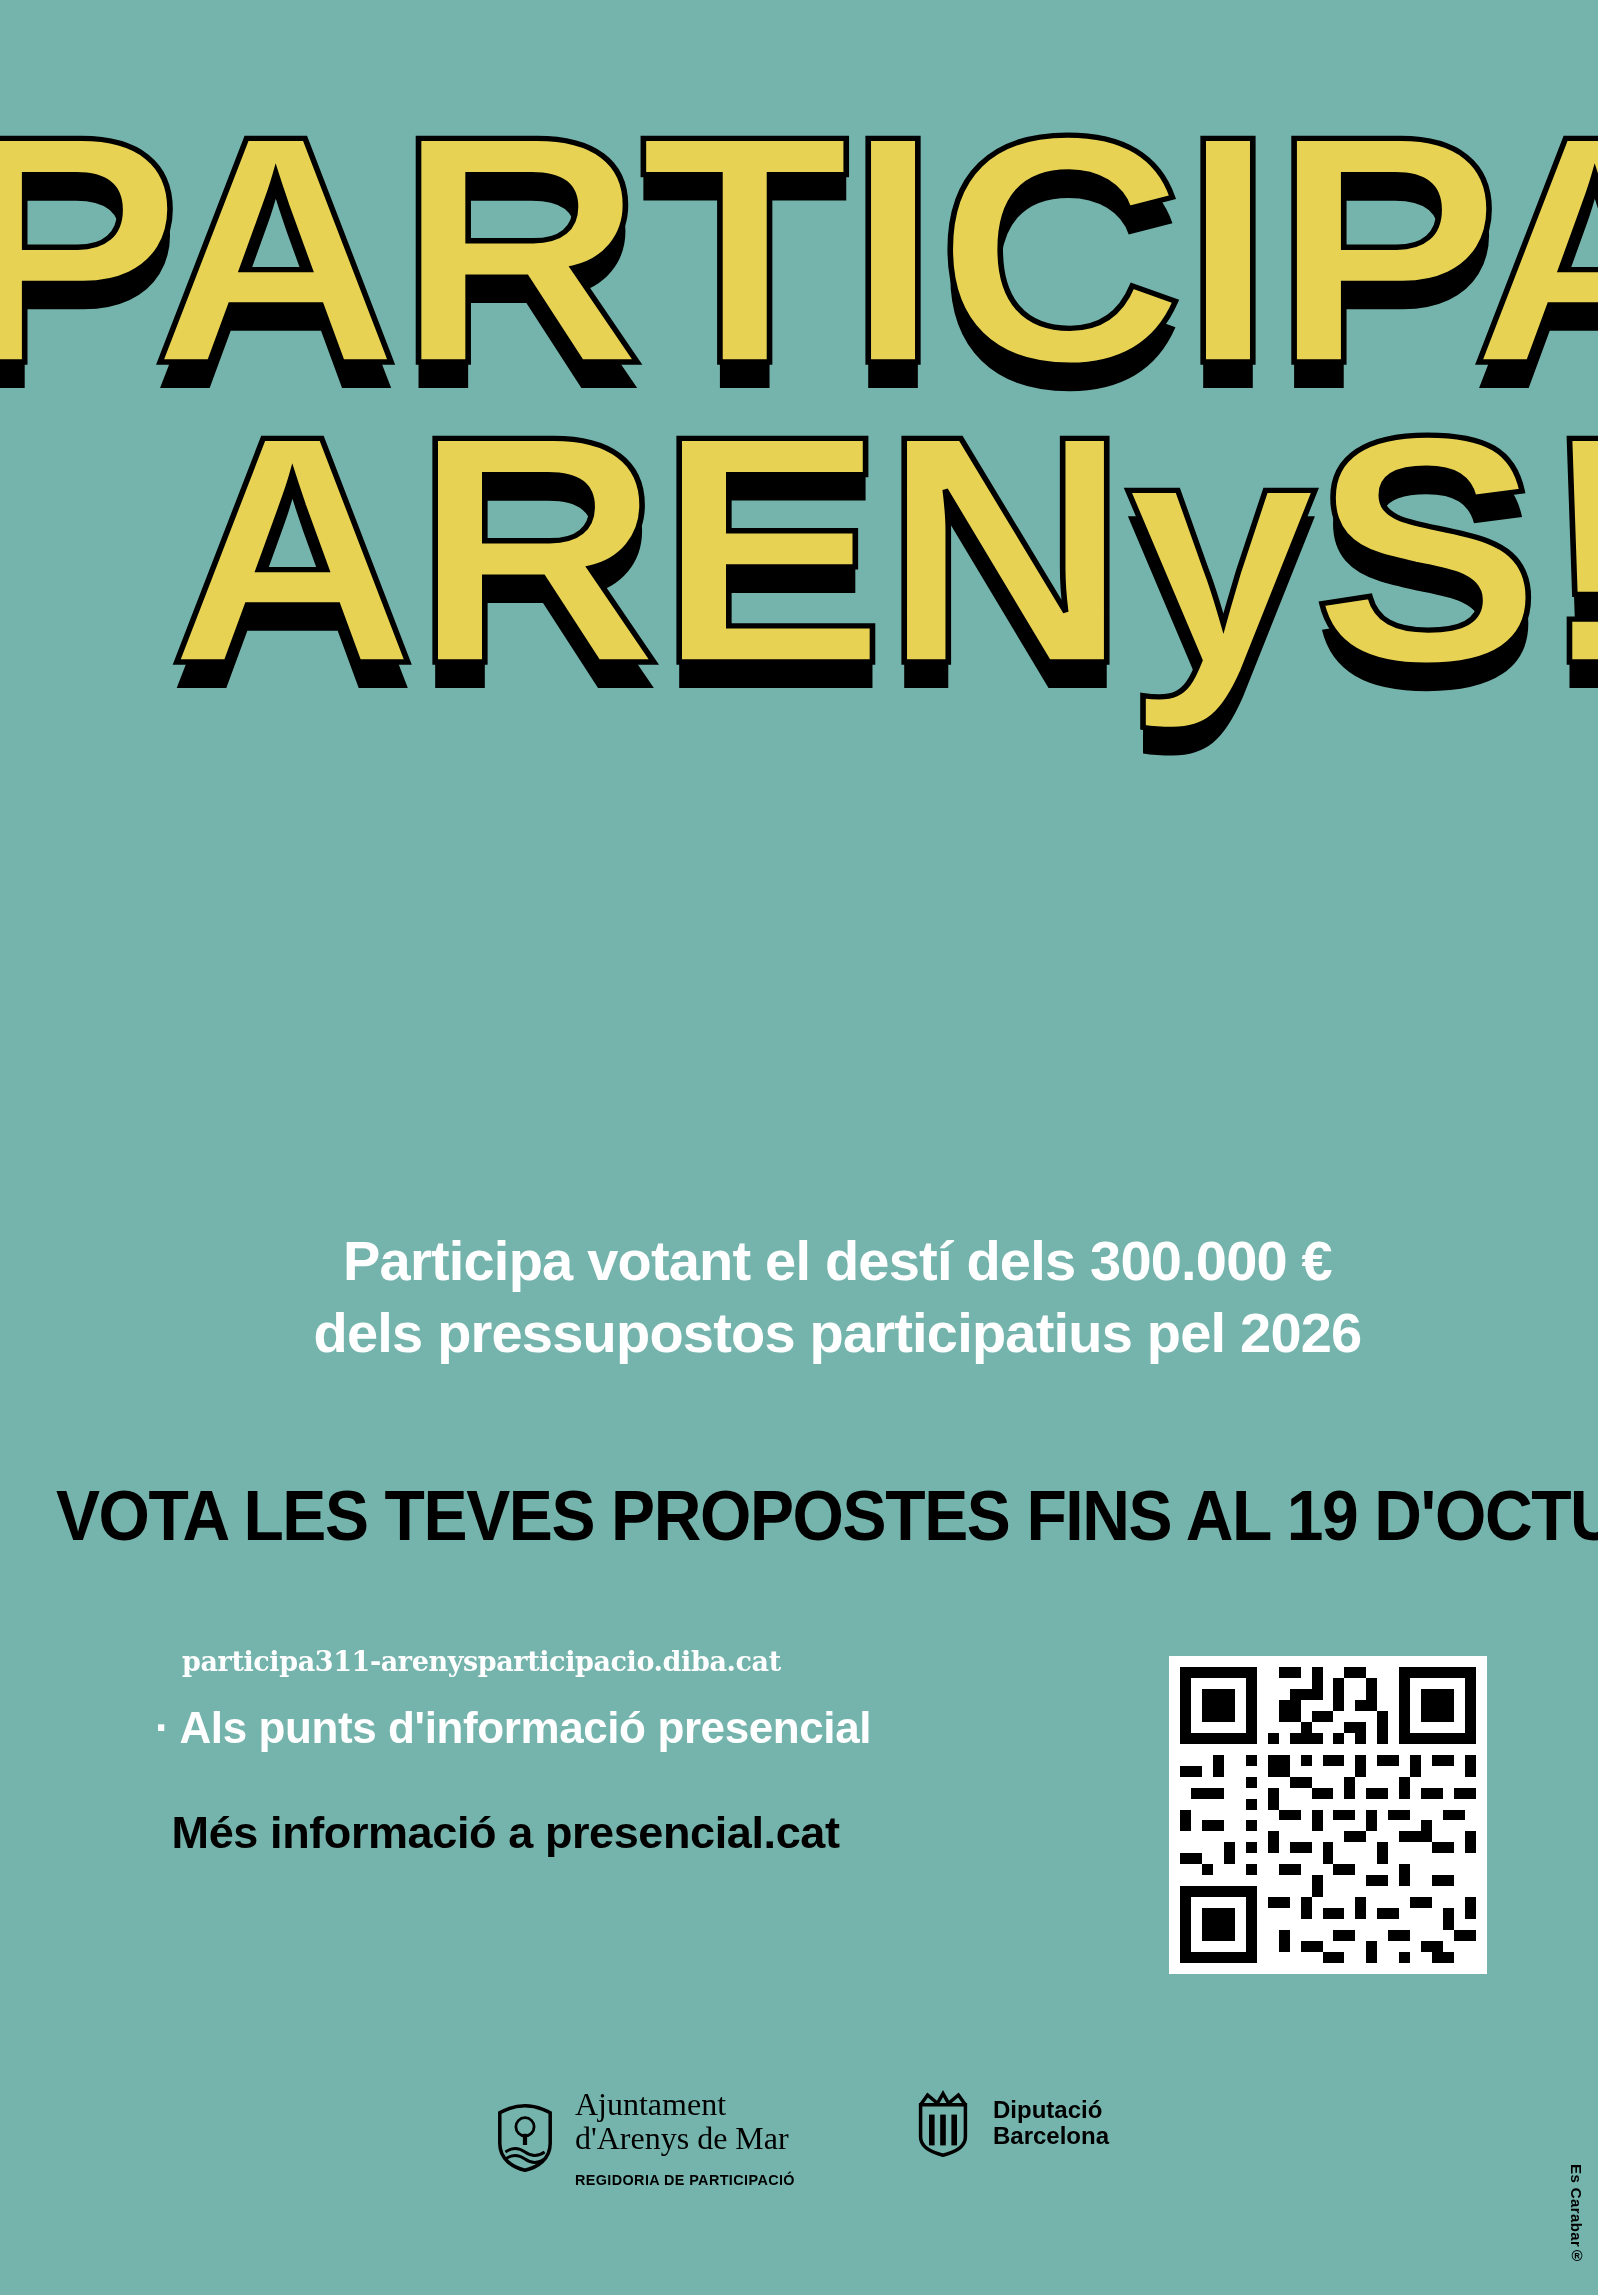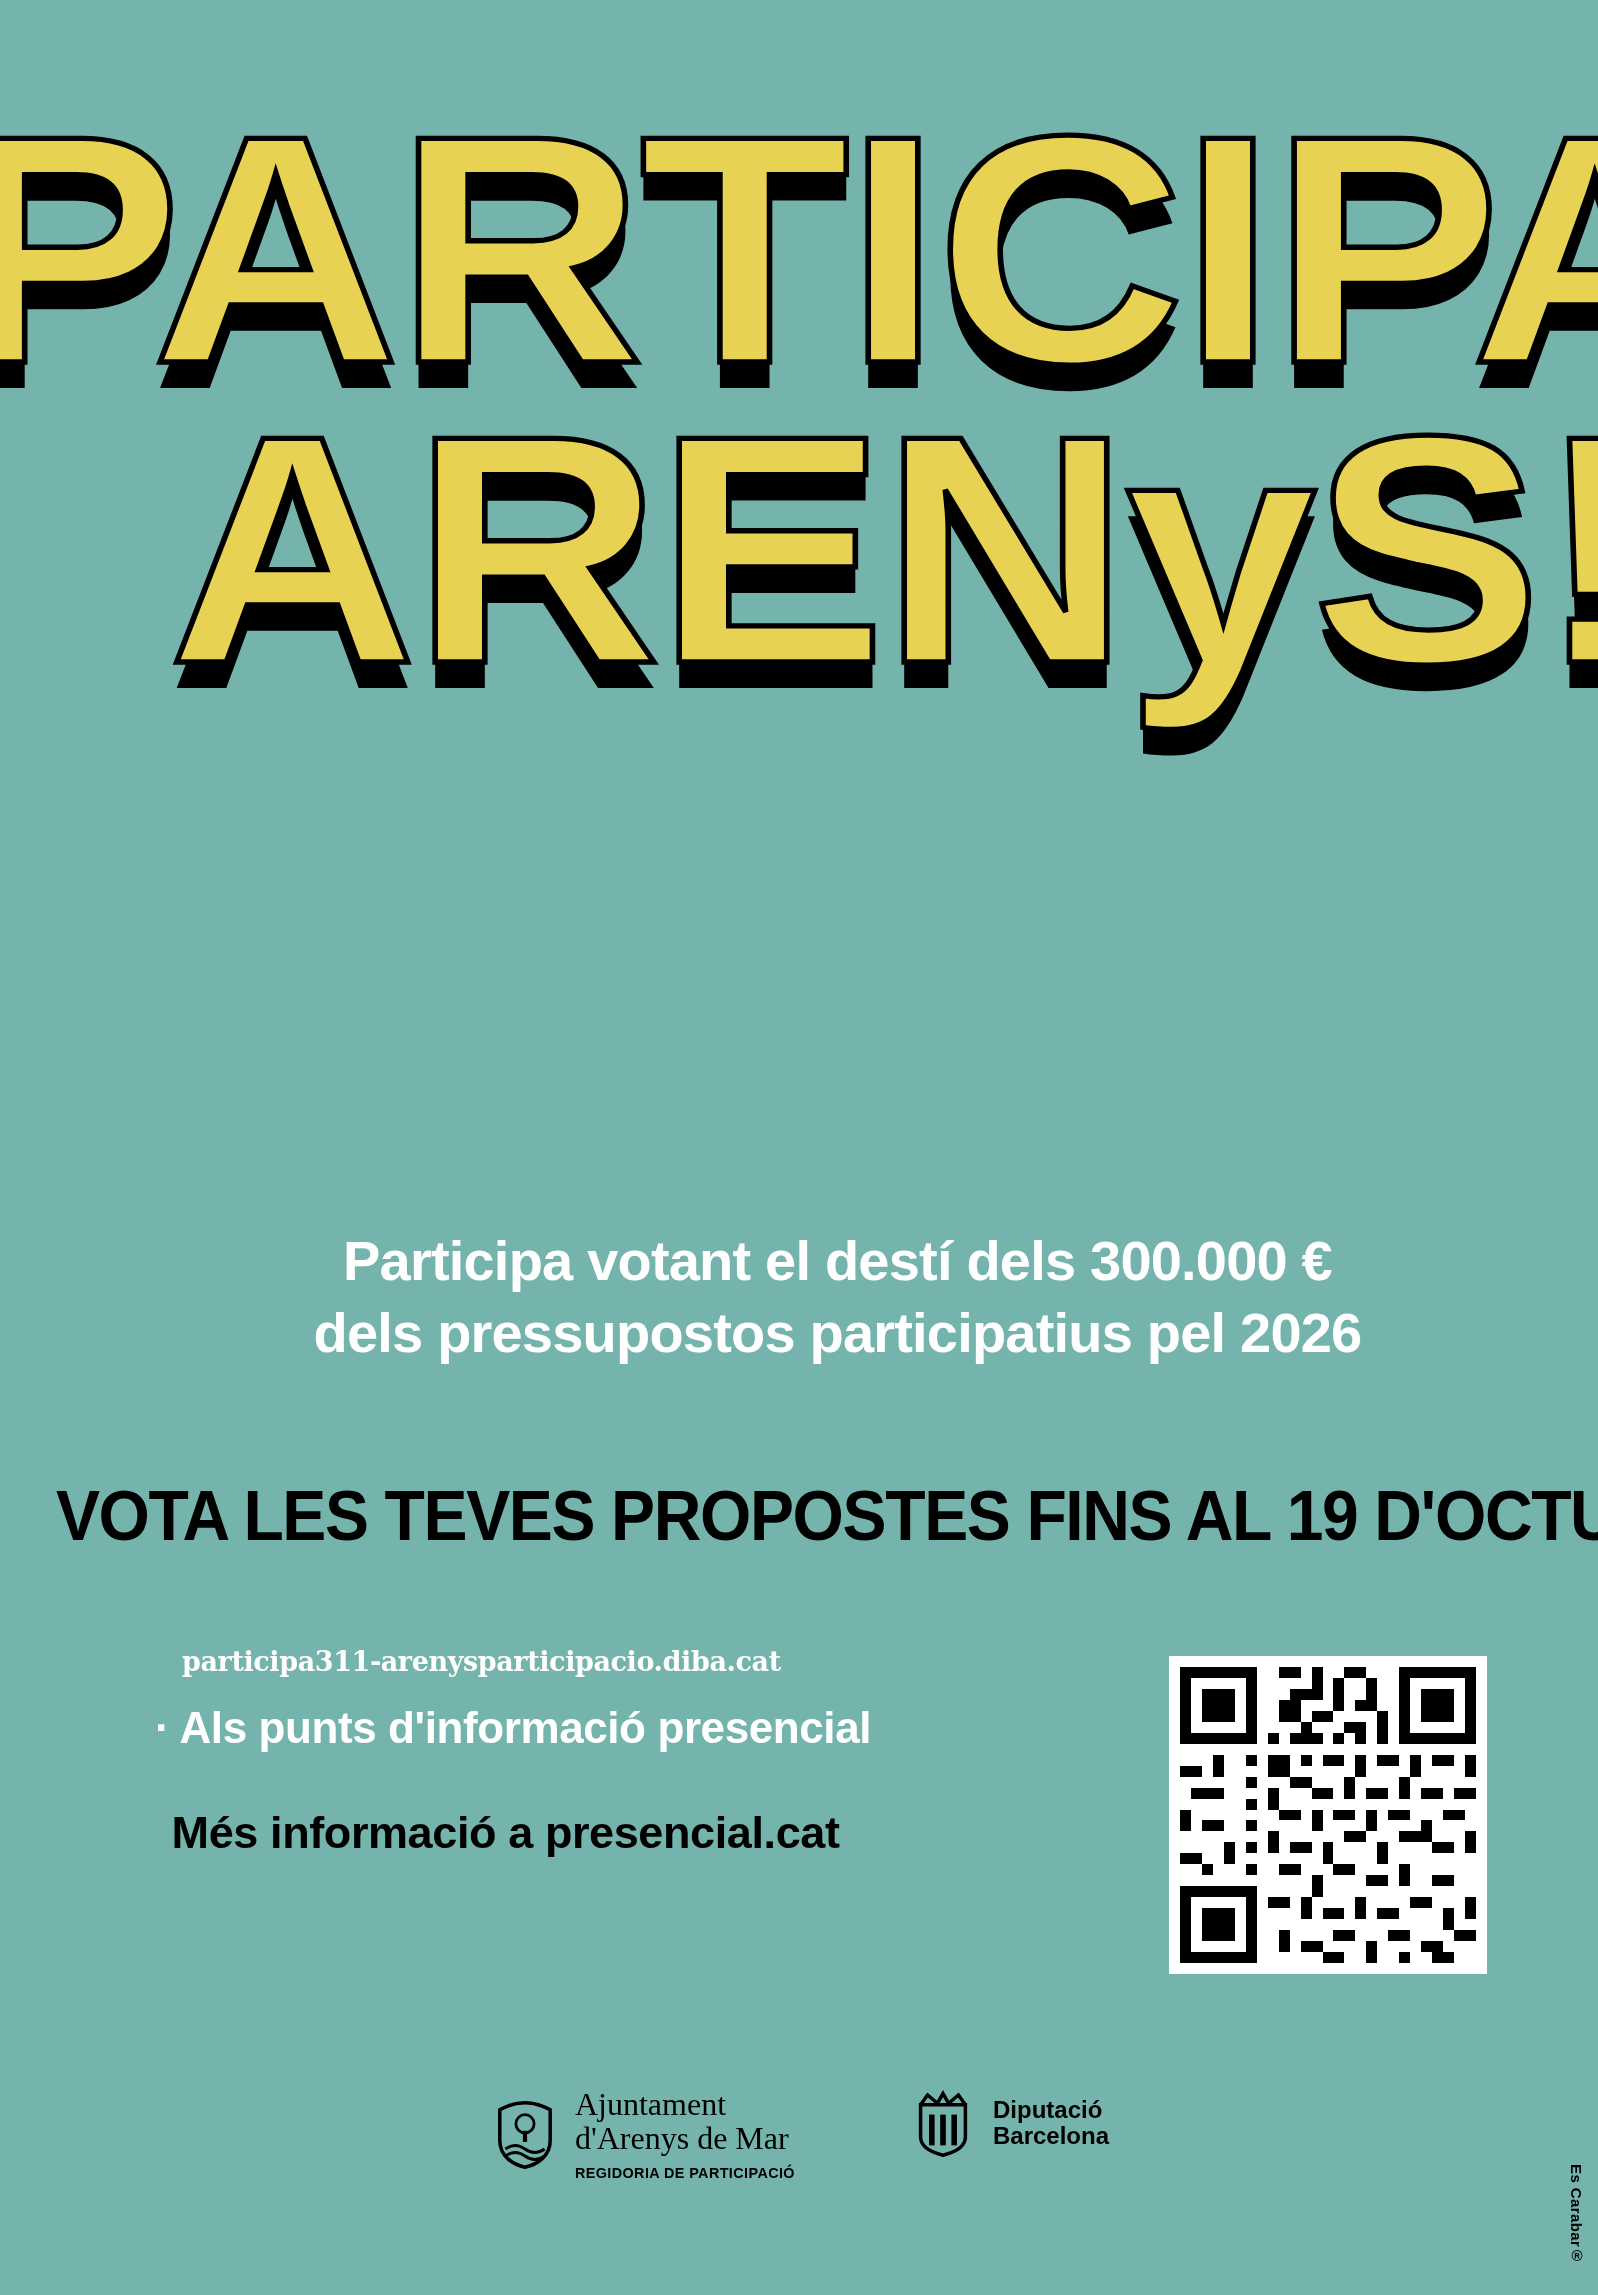--- a/index.html
+++ b/index.html
@@ -161,21 +161,21 @@
     font-family: "Liberation Serif", serif;
     font-size: 32px;
     line-height: 1.05;
     font-weight: normal;
   }
   .logo-text-sub {
     font-family: "Liberation Sans", sans-serif;
     font-size: 14.4px;
     font-weight: bold;
     letter-spacing: 0.4px;
-    margin-top: 10px;
+    margin-top: 17px;
   }
   .logo-diba-text {
     font-family: Liberation Sans, sans-serif;
     font-size: 24px;
     line-height: 1.1;
     font-weight: bold;
   }
 
   
   .credit {

